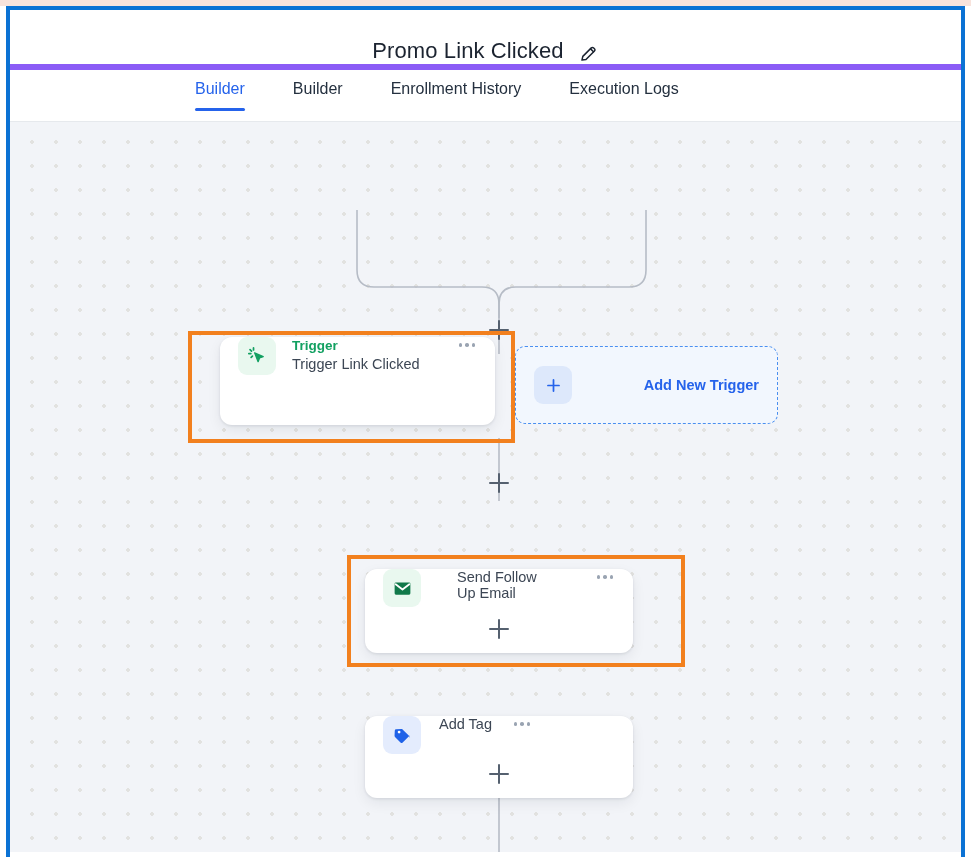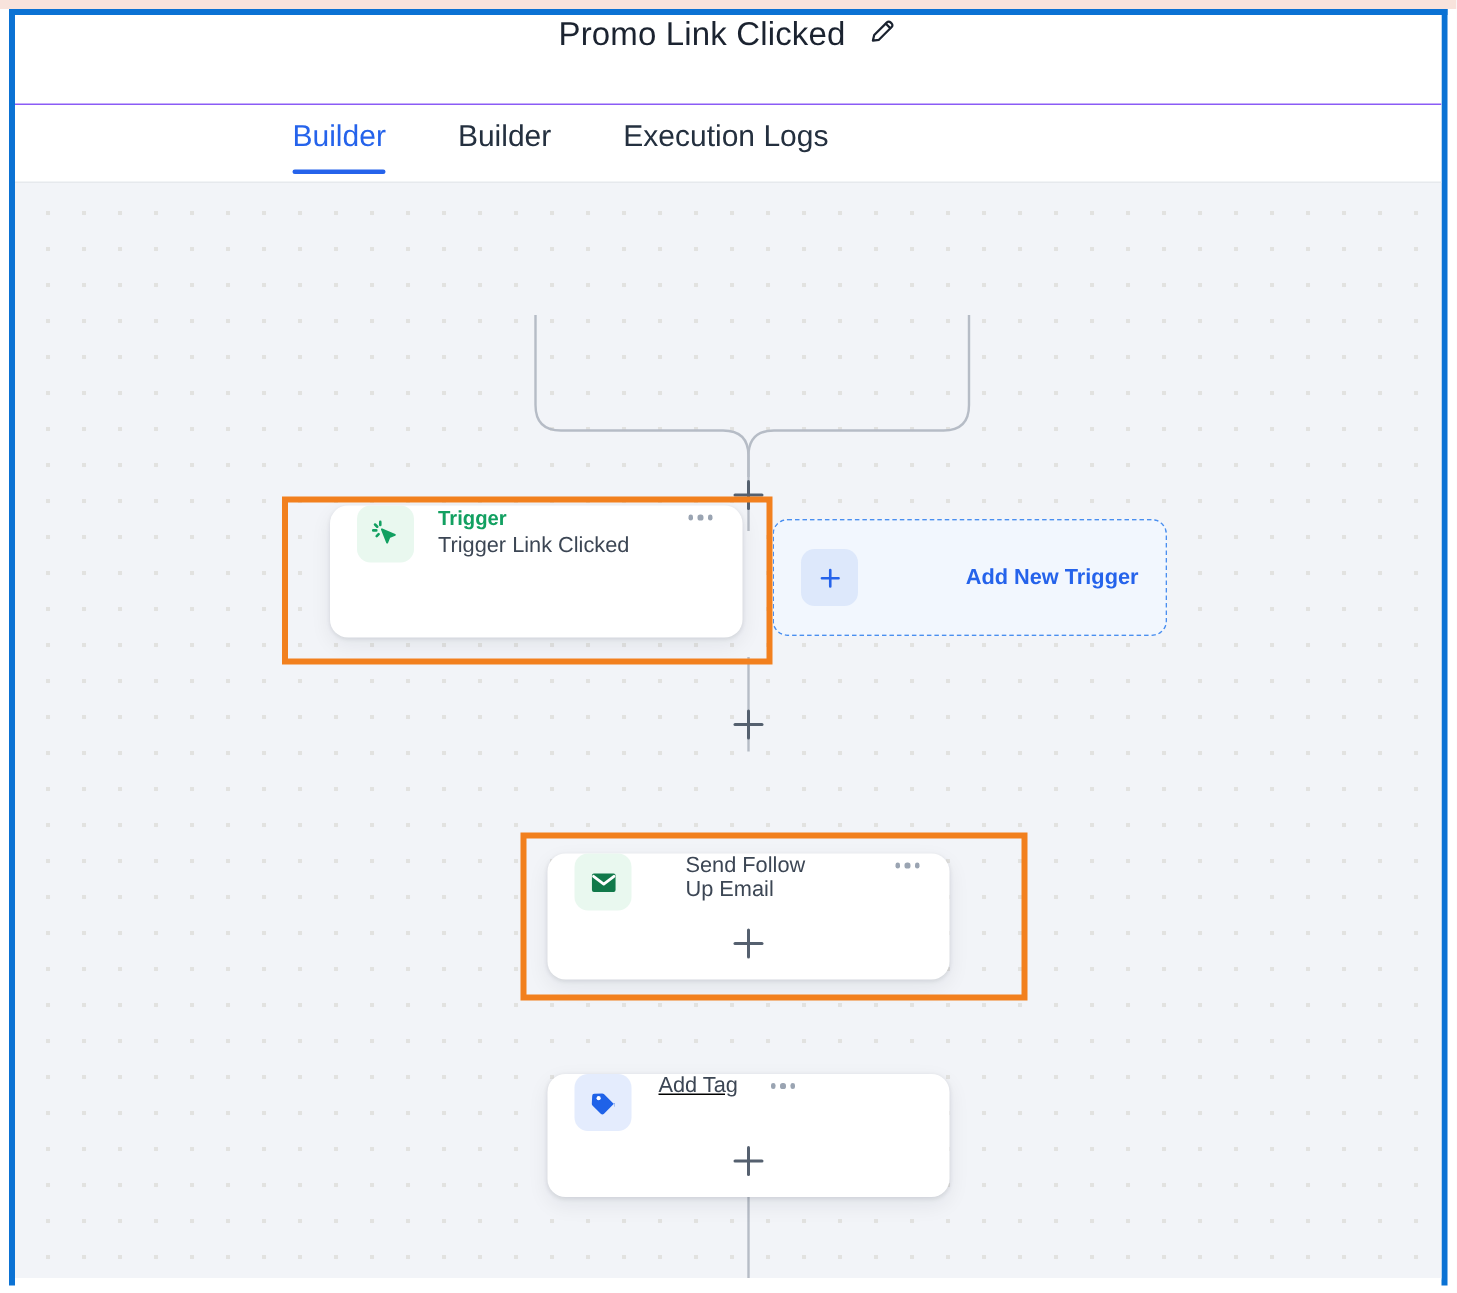--- a/index.html
+++ b/index.html
@@ -42,24 +42,24 @@
     height: 843px;
     background: #ffffff;
   }
 
   
   #header {
     position: relative;
     height: 60px;
     background: #ffffff;
     display: flex;
-    align-items: flex-start;
+    align-items: flex-end;
     justify-content: center;
     gap: 14px;
-    border-bottom: 1px solid #8b5cf6;
+    border-bottom: 6px solid #8b5cf6;
   }
   #page-title {
     font-size: 22px;
     color: #1b2330;
     letter-spacing: .1px;
   }
   #edit-pencil {
     width: 21px;
     height: 21px;
     display: block;
@@ -72,21 +72,21 @@
     height: 52px;
     background: #ffffff;
     display: flex;
     align-items: flex-start;
     padding-left: 185px;
     gap: 0;
     border-bottom: 1px solid #e6e9ed;
   }
   .tab {
     position: relative;
-    font-size: 20px;
+    font-size: 16px;
     color: #24303f;
     padding: 10px 0 13px 0;
     margin-right: 48px;
     cursor: pointer;
     white-space: nowrap;
   }
   .tab.active { color: #2563eb; }
   .tab.active::after {
     content: "";
     position: absolute;
@@ -181,21 +181,21 @@
   .dots i {
     width: 3.5px; height: 3.5px;
     border-radius: 50%;
     background: #9aa4b2;
     display: block;
   }
 
   
   #node-trigger   { left: 210px; top:  215px; width: 275px; height: 88px; padding: 0 16px 0 18px; gap: 16px; }
   #node-email     { left: 355px; top:  447px; width: 268px; height: 84px; padding: 0 16px 0 18px; gap: 36px; }
-  #node-tag       { left: 355px; top:  594px; width: 268px; height: 82px; padding: 0 16px 0 18px; gap: 18px; text-decoration: underline; }
+  #node-tag       { left: 355px; top:  594px; width: 268px; height: 82px; padding: 0 16px 0 18px; gap: 18px; }
 
   
   #add-new-trigger {
     position: absolute;
     left: 505px; top: 224px;
     width: 263px; height: 78px;
     border: 1.6px dashed #4a8ff0;
     border-radius: 10px;
     background: #f2f7fe;
     display: flex;
@@ -246,20 +246,21 @@
           <svg id="edit-pencil" viewBox="0 0 24 24" fill="none" stroke="#1b2330" stroke-width="1.7" stroke-linecap="round" stroke-linejoin="round">
             <path d="M4.5 19.5l1-4.2L15.2 5.6a1.9 1.9 0 0 1 2.7 0l.9.9a1.9 1.9 0 0 1 0 2.7L9.1 18.9l-4.6.6z"></path>
             <path d="M14.4 6.7l3.3 3.3"></path>
           </svg>
         </span>
       </div>
 
       <div id="tabs">
         <div class="tab active">Builder</div>
         <div class="tab">Builder</div>
+        <div class="tab">Enrollment History</div>
         <div class="tab">Execution Logs</div>
       </div>
 
       <div id="canvas">
 
         <svg id="connectors" viewBox="0 0 951 730" preserveAspectRatio="none">
           <g fill="none" stroke="#b6bcc6" stroke-width="1.6">
 
             <path d="M347,88 L347,148 Q347,165 364,165 L472,165 Q489,165 489,182 L489,196"></path>
 

